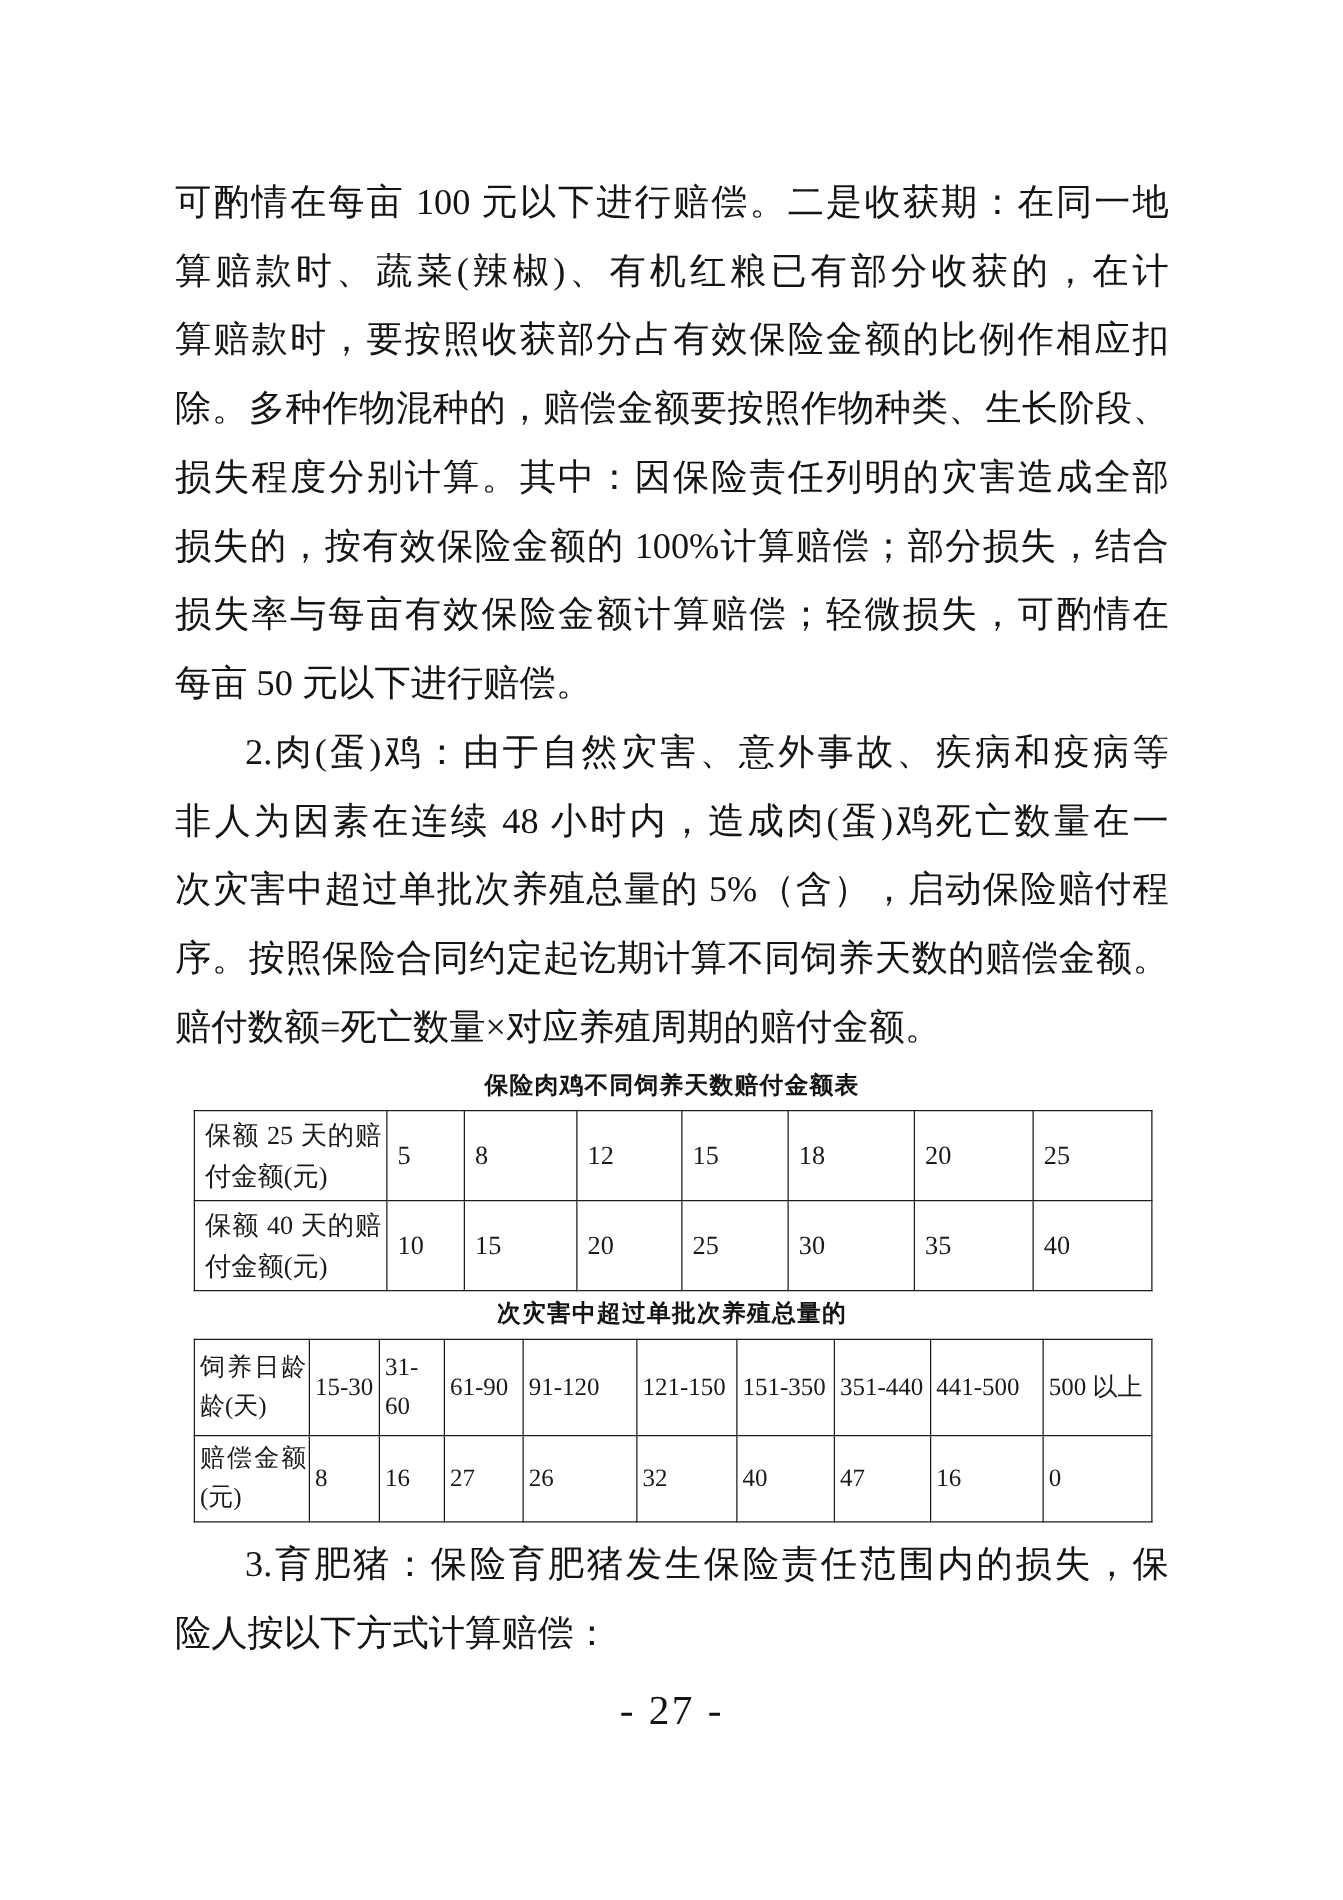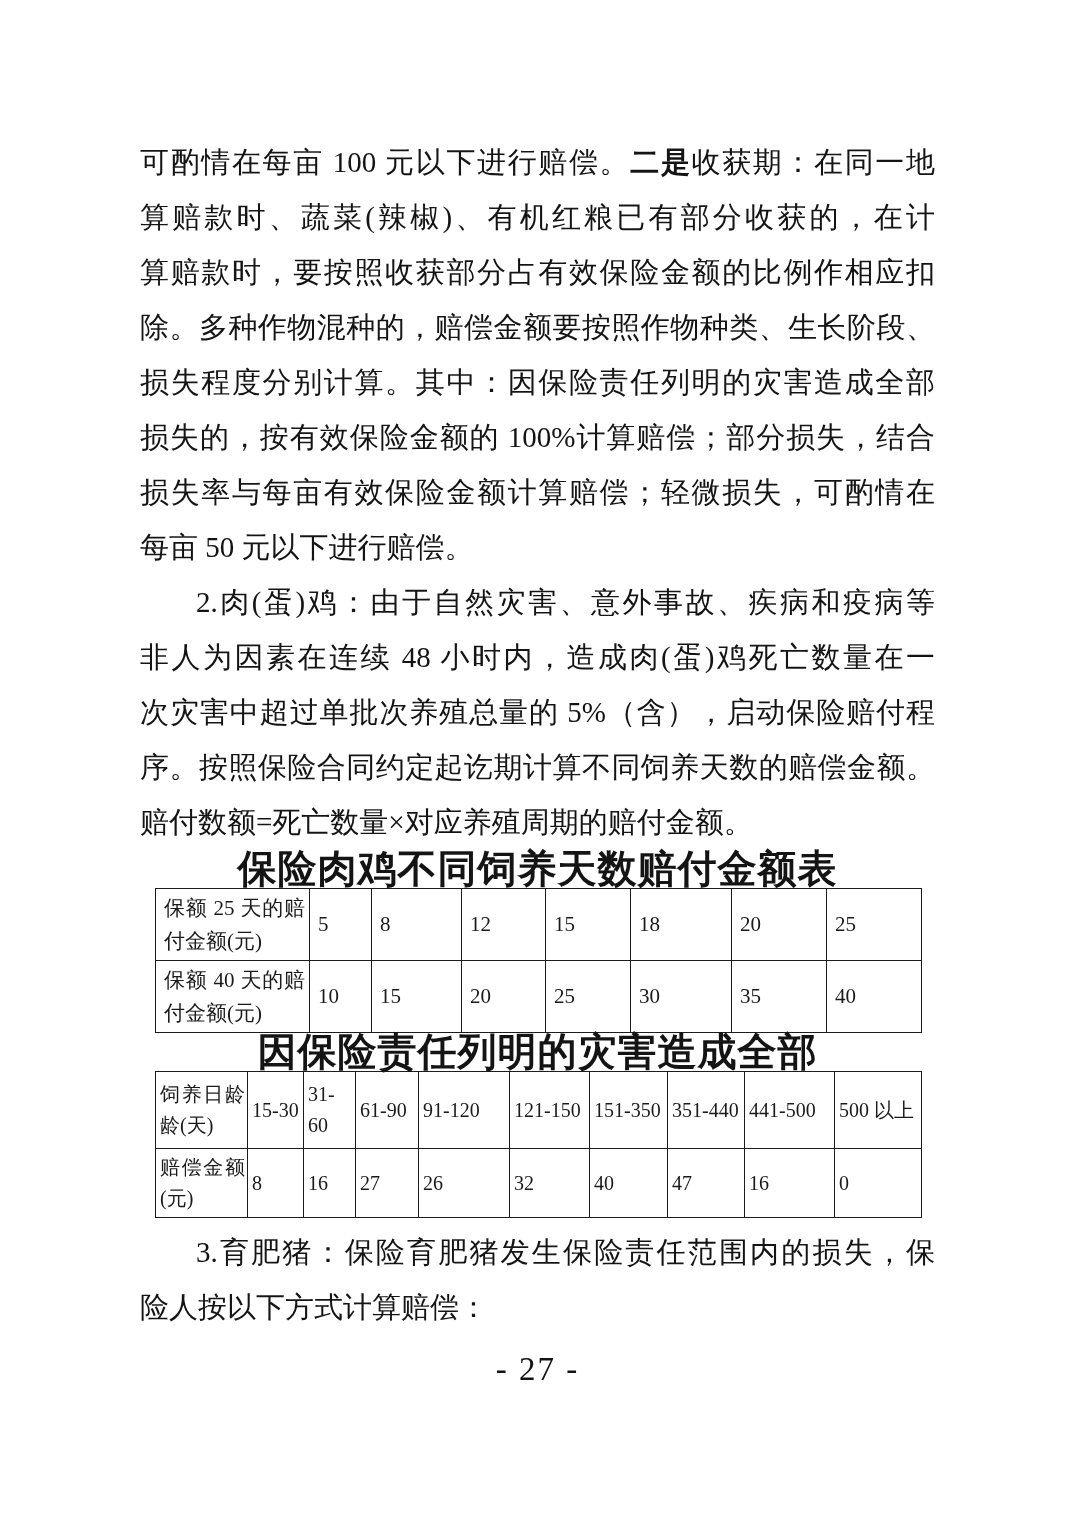--- a/index.html
+++ b/index.html
@@ -10,40 +10,40 @@
   }
   .content { position:absolute; left:140px; top:135px; width:795px; }
   .line {
     height:55px; line-height:55px; font-size:29px;
     text-align:justify; text-align-last:justify; overflow:hidden;
   }
   .line.last { text-align-last:left; }
   .line.indent { text-indent:56px; }
   .line.tight { margin-top:7px; }
   .table-title {
-    height:38px; line-height:38px; font-size:39px; font-weight:bold;
+    height:38px; line-height:38px; font-size:19px; font-weight:bold;
     text-align:center; letter-spacing:1px;
   }
   table { border-collapse:collapse; table-layout:fixed; margin-left:15px; width:766px; }
   td {
     border:1.5px solid #1c1c1c; font-size:21px; color:#1a1a1a;
     padding:2px 4px 2px 8px; vertical-align:middle; line-height:1.55;
     overflow:hidden; text-align:left;
   }
   .t1 tr.h  { height:54px; }
   .t1 tr.d  { height:72px; }
   .t2 tr.h  { height:77px; }
   .t2 tr.d  { height:69px; }
   .t2 td    { font-size:20px; padding-left:4px; padding-right:2px; }
   td.lbl    { text-align:justify; }
   .footer {
     margin-top:14px; height:40px; line-height:40px; font-size:33px;
     text-align:center; letter-spacing:2px;
   }
-  b { font-weight:bold; }
+  b { font-weight:normal; }
 </style>
 </head>
 <body>
 
 <div class="page">
   <div class="content">
 
     <div class="line"><span>可酌情在每亩 100 元以下进行赔偿。</span><b>二是</b><span>收获期：在同一地</span></div>
     <div class="line">算赔款时、蔬菜(辣椒)、有机红粮已有部分收获的，在计</div>
     <div class="line">算赔款时，要按照收获部分占有效保险金额的比例作相应扣</div>
@@ -89,21 +89,21 @@
         <td>15</td>
         <td>20</td>
         <td>25</td>
         <td>30</td>
         <td>35</td>
         <td>40</td>
       </tr>
     </tbody>
       </table>
 
-    <div class="table-title">因保险责任列明的灾害造成全部</div>
+    <div class="table-title">次灾害中超过单批次养殖总量的</div>
 
     <table class="t2">
       <colgroup>
         <col style="width:92px">
           <col style="width:56px">
           <col style="width:52px">
           <col style="width:63px">
         <col style="width:91px">
           <col style="width:80px">
           <col style="width:78px">

